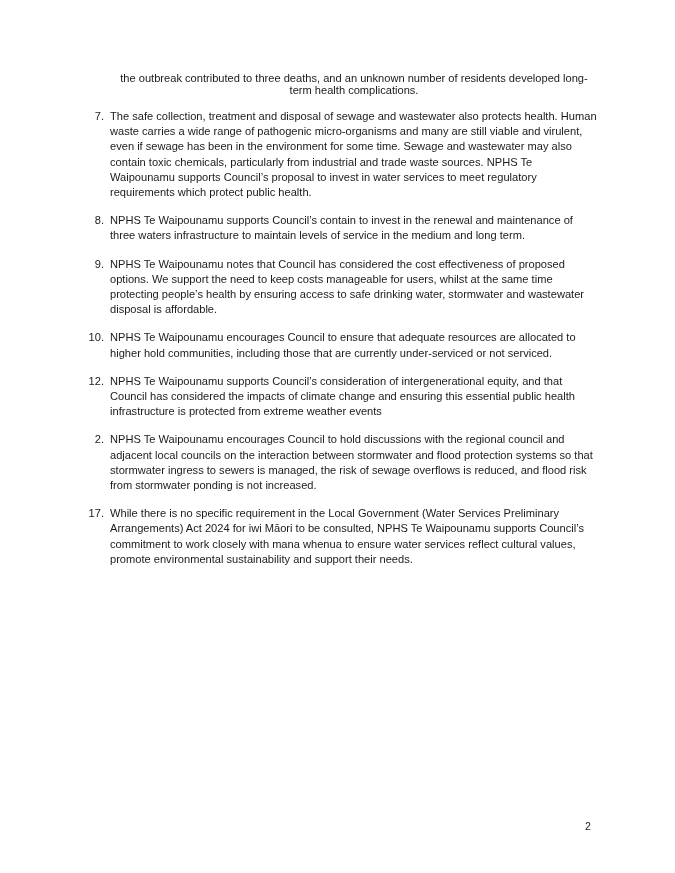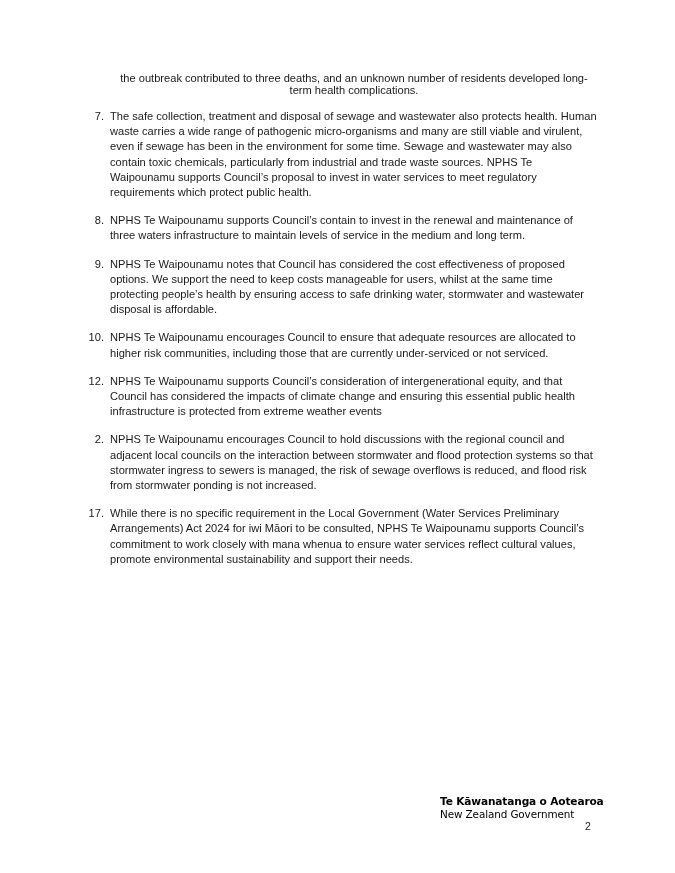--- a/index.html
+++ b/index.html
@@ -143,21 +143,21 @@
         <span class="item-text">NPHS Te Waipounamu supports Council’s contain to invest in the renewal and maintenance of three waters infrastructure to maintain levels of service in the medium and long term.</span>
       </li>
 
       <li class="list-item">
         <span class="item-num">9.</span>
         <span class="item-text">NPHS Te Waipounamu notes that Council has considered the cost effectiveness of proposed options. We support the need to keep costs manageable for users, whilst at the same time protecting people’s health by ensuring access to safe drinking water, stormwater and wastewater disposal is affordable.</span>
       </li>
 
       <li class="list-item">
         <span class="item-num">10.</span>
-        <span class="item-text">NPHS Te Waipounamu encourages Council to ensure that adequate resources are allocated to higher risk communities, including those that are currently under-serviced or not serviced.</span>
+        <span class="item-text">NPHS Te Waipounamu encourages Council to ensure that adequate resources are allocated to higher hold communities, including those that are currently under-serviced or not serviced.</span>
       </li>
 
       <li class="list-item">
         <span class="item-num">12.</span>
         <span class="item-text">NPHS Te Waipounamu supports Council’s consideration of intergenerational equity, and that Council has considered the impacts of climate change and ensuring this essential public health infrastructure is protected from extreme weather events</span>
       </li>
 
 
       <li class="list-item">
         <span class="item-num">2.</span>
@@ -166,20 +166,16 @@
 
       <li class="list-item">
         <span class="item-num">17.</span>
         <span class="item-text">While there is no specific requirement in the Local Government (Water Services Preliminary Arrangements) Act 2024 for iwi Māori to be consulted, NPHS Te Waipounamu supports Council’s commitment to work closely with mana whenua to ensure water services reflect cultural values, promote environmental sustainability and support their needs.</span>
       </li>
 
     </ol>
   </div>
 
   <div class="footer">
-    <div class="logo-block">
-      <div class="logo-line1">Te Kāwanatanga o Aotearoa</div>
-      <div class="logo-line2">New Zealand Government</div>
-    </div>
     <div class="page-number">2</div>
   </div>
 
 </div>
 
 </body></html>

